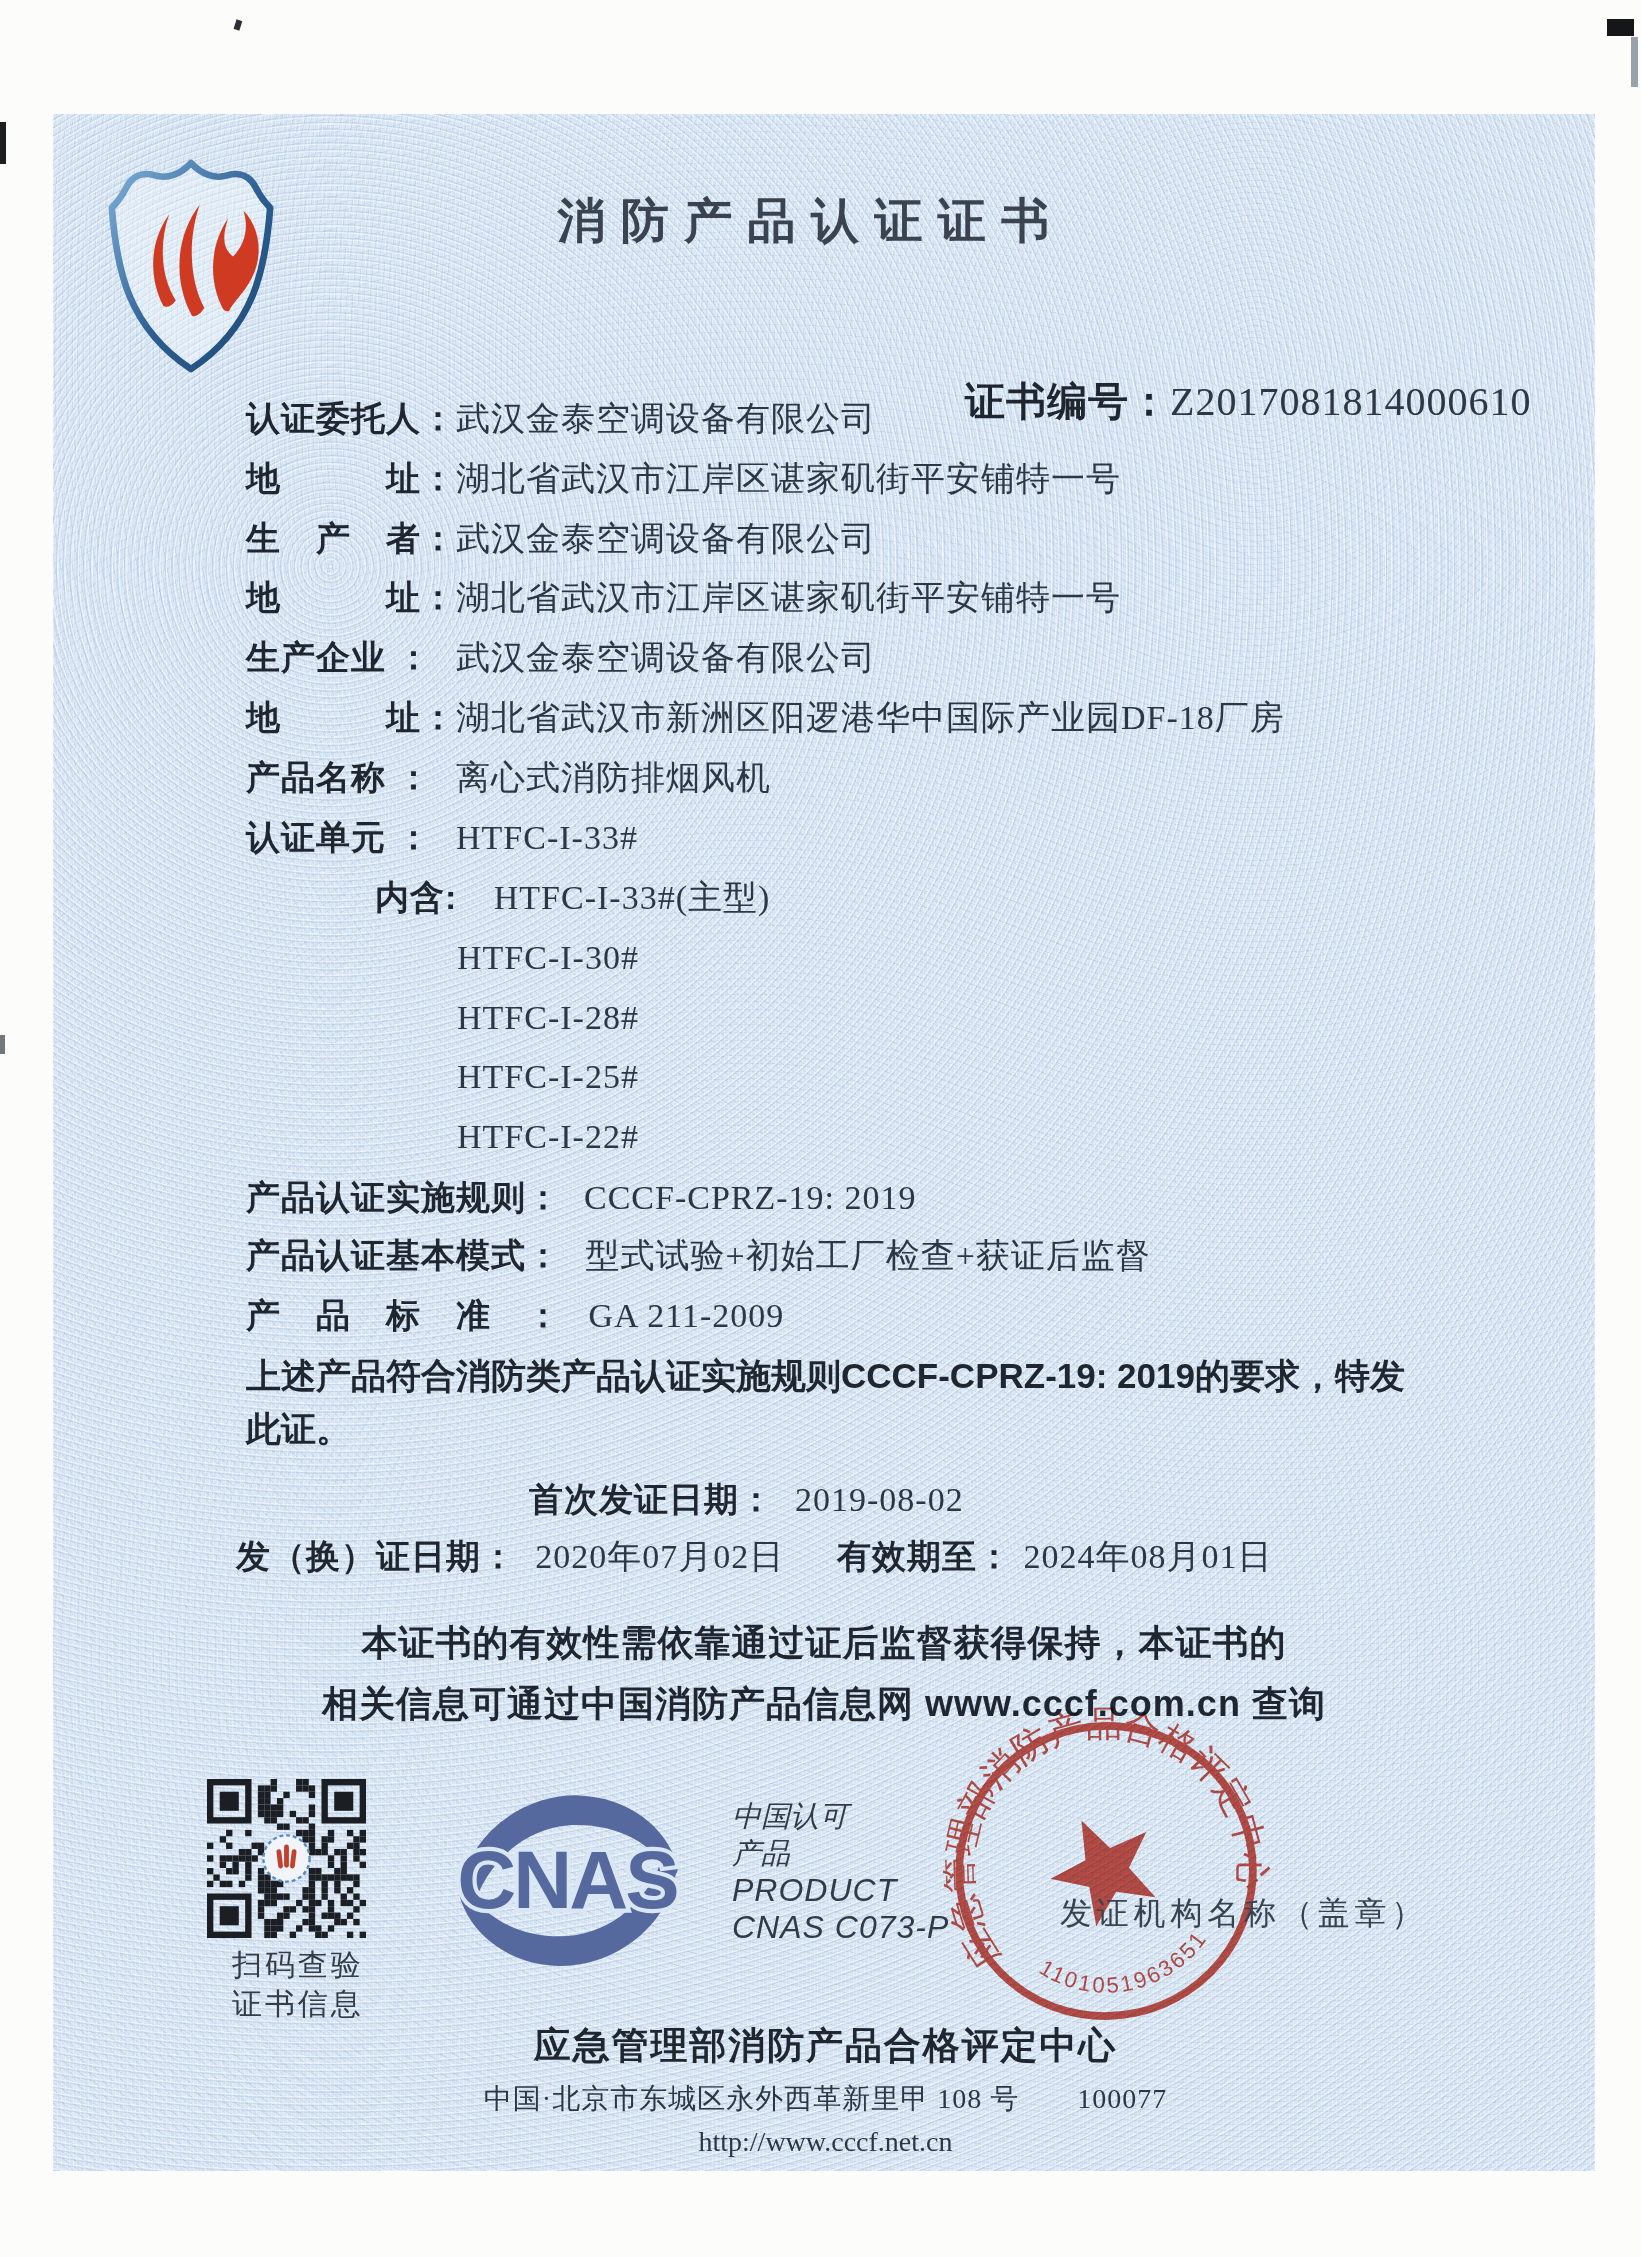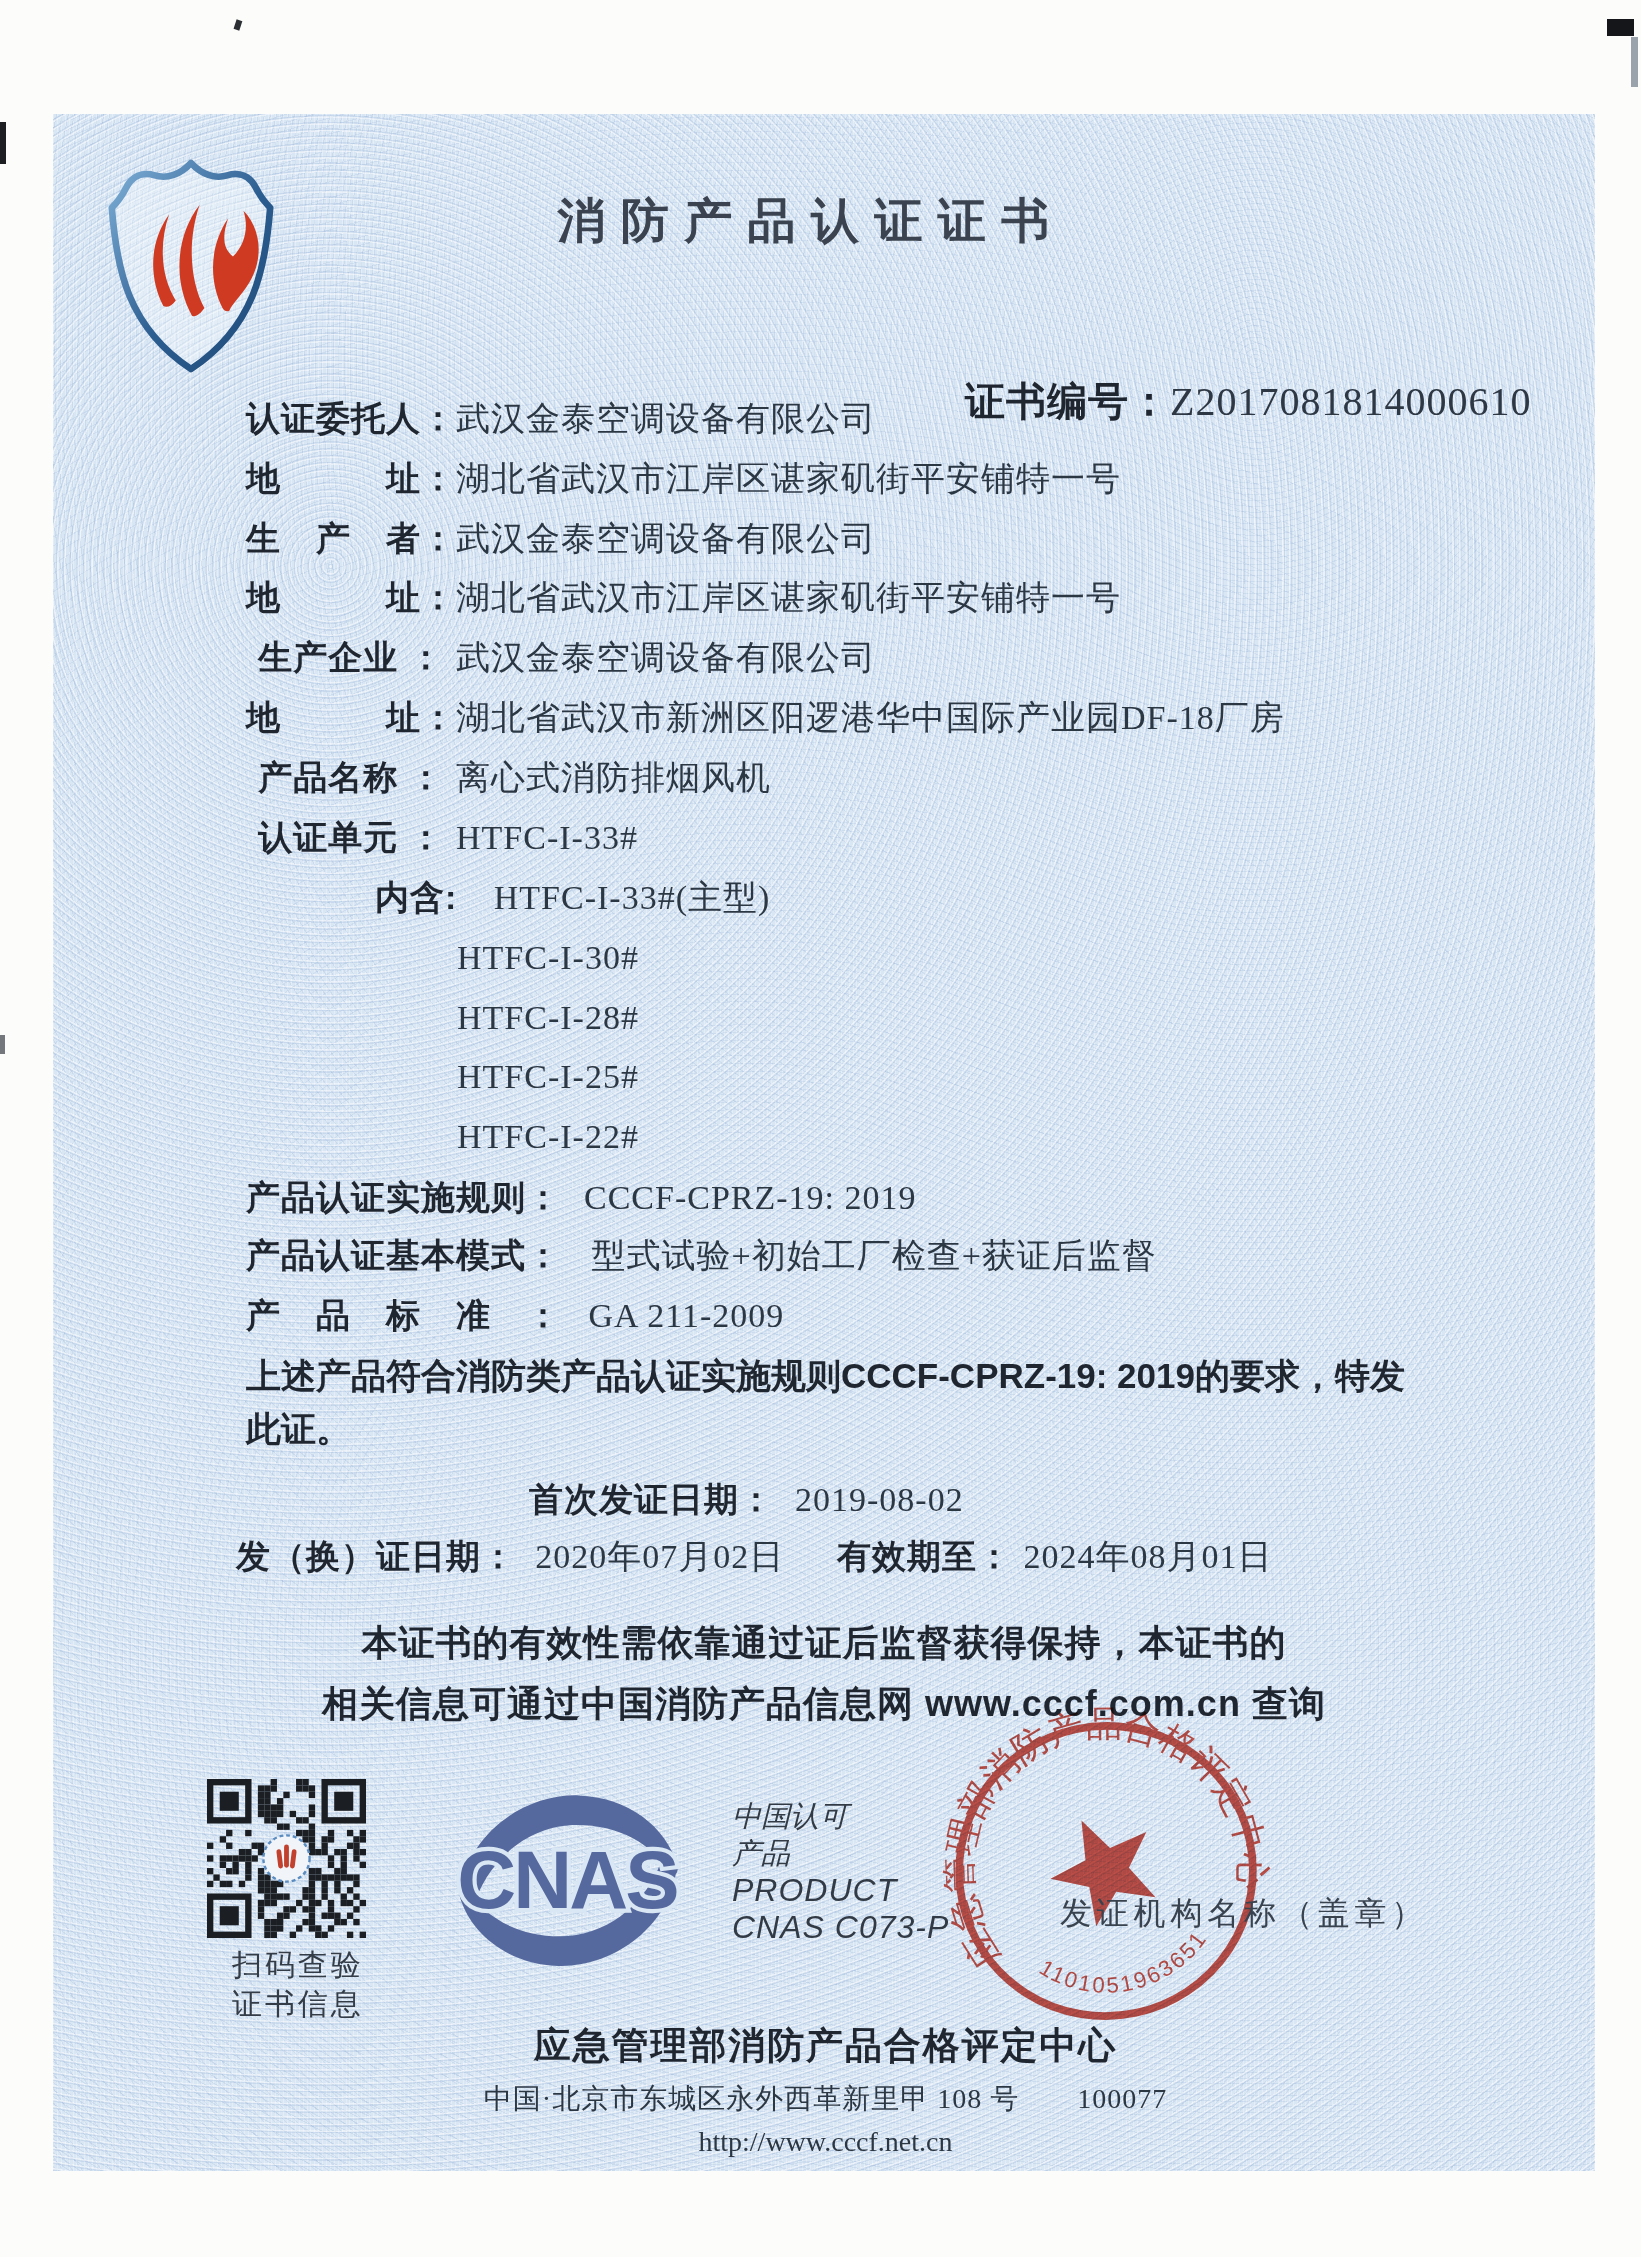--- a/index.html
+++ b/index.html
@@ -16,21 +16,21 @@
           repeating-radial-gradient(circle at 78% 12%, rgba(126,160,204,.16) 0 1px, transparent 1px 5.8px),
           repeating-radial-gradient(circle at 45% 75%, rgba(126,160,204,.14) 0 1px, transparent 1px 7.7px),
           repeating-linear-gradient(90deg, rgba(255,255,255,.30) 0 1px, transparent 1px 3.9px);}
   .abs{position:absolute;}
   .title{left:280px;top:75px;width:956px;text-align:center;font-size:48px;font-weight:600;
          letter-spacing:15.4px;color:#3a434f;}
   .subtitle{left:145px;top:160px;width:1226px;text-align:center;font-size:32px;
             color:#454e58;letter-spacing:0.5px;}
   .certno{top:232px;left:912px;font-size:40px;color:#2e3845;margin-top:28px;}
   .certno .num{font-family:"Liberation Serif",serif;letter-spacing:1px;}
-  .row{position:absolute;left:193px;white-space:nowrap;font-size:34px;line-height:42px;text-align:center;}
+  .row{position:absolute;left:193px;white-space:nowrap;font-size:34px;line-height:42px;}
   .lbl{font-weight:700;color:#1f2630;letter-spacing:1px;}
   .lblw{display:inline-block;width:210px;}
   .val{font-family:"Liberation Serif",serif;color:#2c3744;letter-spacing:1px;}
   .stmt{font-weight:700;color:#1f2630;font-size:35px;}
   .notice{left:0;width:1542px;text-align:center;font-weight:700;font-size:36px;color:#1f2630;letter-spacing:1px;}
   .qr-caption{left:179px;top:1831px;font-size:30px;line-height:39px;color:#333c47;letter-spacing:2.9px;}
   .accred{left:679px;top:1684px;font-size:29px;line-height:37px;color:#323b45;font-style:italic;}
   .accred .latin{font-size:32px;letter-spacing:1px;}
   .seal-caption{left:1007px;top:1778px;font-size:32px;color:#39434f;letter-spacing:4.8px;
                 font-family:"Liberation Serif",serif;}
@@ -106,21 +106,21 @@
       <span class="val">HTFC-I-28#</span></div>
     <div class="row" style="top:941px;left:404px">
       <span class="val">HTFC-I-25#</span></div>
     <div class="row" style="top:1001px;left:404px">
       <span class="val">HTFC-I-22#</span></div>
     <div class="row" style="top:1062px">
       <span class="lbl">产品认证实施规则：</span>
       <span class="val" style="margin-left:13.5px">CCCF-CPRZ-19: 2019</span></div>
     <div class="row" style="top:1120px">
       <span class="lbl">产品认证基本模式：</span>
-      <span class="val" style="margin-left:21px">型式试验+初始工厂检查+获证后监督</span></div>
+      <span class="val" style="margin-left:15px">型式试验+初始工厂检查+获证后监督</span></div>
     <div class="row" style="top:1180px">
       <span class="lbl">产　品　标　准　：</span>
       <span class="val" style="margin-left:18px">GA 211-2009</span></div>
 
     <div class="row stmt" style="top:1241px">上述产品符合消防类产品认证实施规则CCCF-CPRZ-19: 2019的要求，特发</div>
     <div class="row stmt" style="top:1294px">此证。</div>
 
     <div class="row" style="top:1364px;left:476px">
       <span class="lbl">首次发证日期：</span>
       <span class="val" style="margin-left:11.6px">2019-08-02</span></div>

